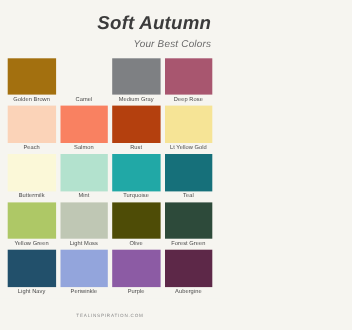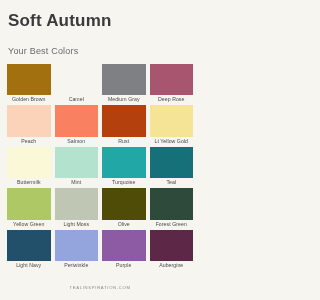--- a/index.html
+++ b/index.html
@@ -16,35 +16,36 @@
   .card {
     width: 200px;
     height: 300px;
     box-sizing: border-box;
     display: flex;
     flex-direction: column;
     background: #f6f5f0;
   }
   .header {
     padding: 12px 8px 8px 8px;
-    text-align: left;
-    background: #f6f5f0;
+    text-align: right;
+    background: #f6f5f0;
+    font-style: italic;
   }
   .title {
     font-size: 17px;
     font-weight: bold;
     color: #3b3b3b;
     letter-spacing: 0.2px;
     line-height: 1.05;
     margin: 0;
   }
   .subtitle {
     font-size: 9px;
     color: #6a6a6a;
-    margin-top: 16px;
+    margin-top: 5px;
     letter-spacing: 0.2px;
   }
   .grid {
     flex: 1;
     display: flex;
     flex-direction: column;
     padding: 0 7px;
     box-sizing: border-box;
   }
   .row {

